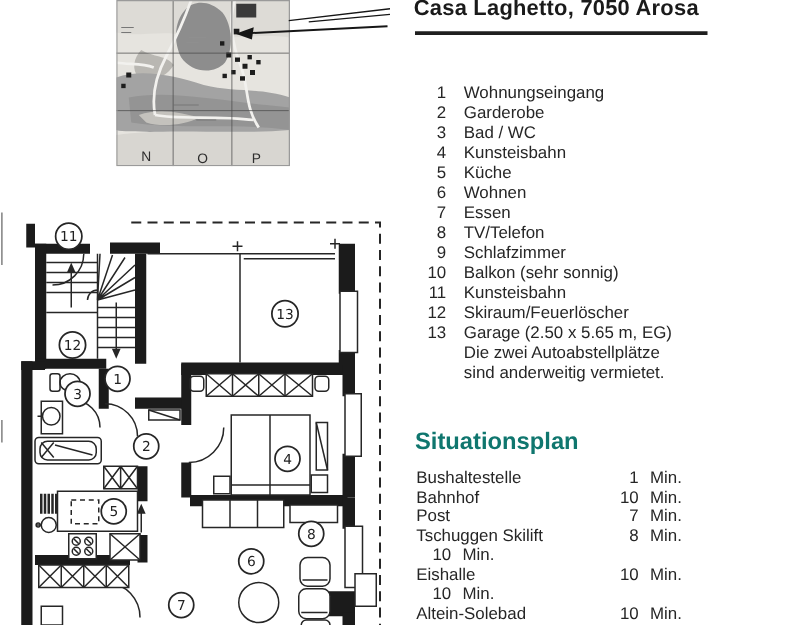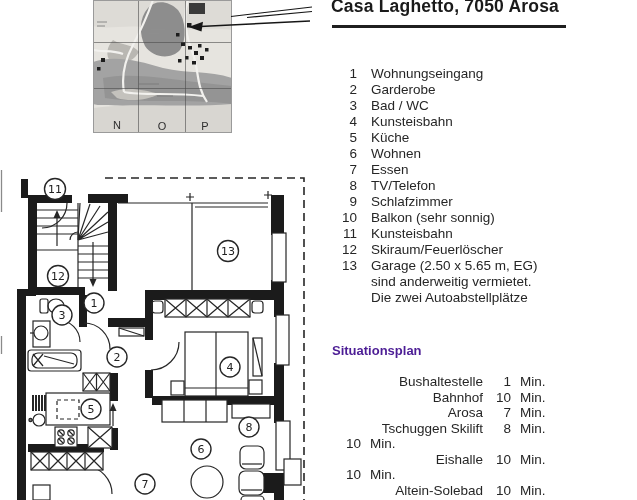--- a/index.html
+++ b/index.html
@@ -7,24 +7,24 @@
         font-family:"Liberation Sans",sans-serif;color:#222;}
   .abs{position:absolute;}
   
   #title{left:331px;top:-4px;font-size:17.5px;font-weight:bold;letter-spacing:.2px;color:#1a1a1a;white-space:nowrap;}
   #rule{left:332px;top:25px;width:234px;height:2.5px;background:#1f1f1f;}
   #legend{left:332px;top:66px;font-size:13.5px;color:#262626;}
   .lrow{display:flex;line-height:16px;}
   .lnum{width:25px;text-align:right;}
   .llab{margin-left:14px;white-space:nowrap;}
   .lnote{margin-left:39px;line-height:16px;white-space:nowrap;}
-  #sit-head{left:332px;top:343px;font-size:13px;font-weight:bold;color:#4c1d95;}
+  #sit-head{left:332px;top:343px;font-size:19px;font-weight:bold;color:#0f766e;}
   #sit{left:333px;top:374px;font-size:13.5px;color:#262626;}
   .srow{display:flex;line-height:15.5px;}
-  .splace{width:150px;white-space:nowrap;text-align:right;}
+  .splace{width:150px;white-space:nowrap;}
   .snum{width:28px;text-align:right;}
   .sunit{margin-left:9px;}
   svg{display:block;}
   .wall{fill:#1b1b1b;stroke:none;}
   .thin{stroke:#262626;stroke-width:1.2;fill:none;}
   .thinf{stroke:#262626;stroke-width:1.2;fill:#ffffff;}
   .dash{stroke:#262626;stroke-width:1.6;fill:none;stroke-dasharray:8 5;}
   .lblc{fill:#ffffff;stroke:#262626;stroke-width:1.4;}
   .lblt{font-family:"DejaVu Sans",sans-serif;font-size:11px;fill:#222;text-anchor:middle;}
   .mapletter{font-family:"Liberation Sans",sans-serif;font-size:11px;fill:#2e2e2e;text-anchor:middle;}
@@ -352,39 +352,39 @@
         <span class="llab">Kunsteisbahn</span>
       </div>
     <div class="lrow">
         <span class="lnum">12</span>
         <span class="llab">Skiraum/Feuerlöscher</span>
       </div>
     <div class="lrow">
         <span class="lnum">13</span>
         <span class="llab">Garage (2.50 x 5.65 m, EG)</span>
       </div>
+    <div class="lnote">Die zwei Autoabstellplätze</div>
     <div class="lnote">sind anderweitig vermietet.</div>
-    <div class="lnote">Die zwei Autoabstellplätze</div>
   </div>
 
   <div class="abs" id="sit-head">Situationsplan</div>
 
   <div class="abs" id="sit">
     <div class="srow">
         <span class="splace">Bushaltestelle</span>
         <span class="snum">1</span>
         <span class="sunit">Min.</span>
       </div>
     <div class="srow">
         <span class="splace">Bahnhof</span>
         <span class="snum">10</span>
         <span class="sunit">Min.</span>
       </div>
     <div class="srow">
-        <span class="splace">Arosa</span>
+        <span class="splace">Post</span>
         <span class="snum">7</span>
         <span class="sunit">Min.</span>
       </div>
     <div class="srow">
         <span class="splace">Tschuggen Skilift</span>
         <span class="snum">8</span>
         <span class="sunit">Min.</span>
       </div>
     <div class="srow">
         <span class="snum">10</span>

